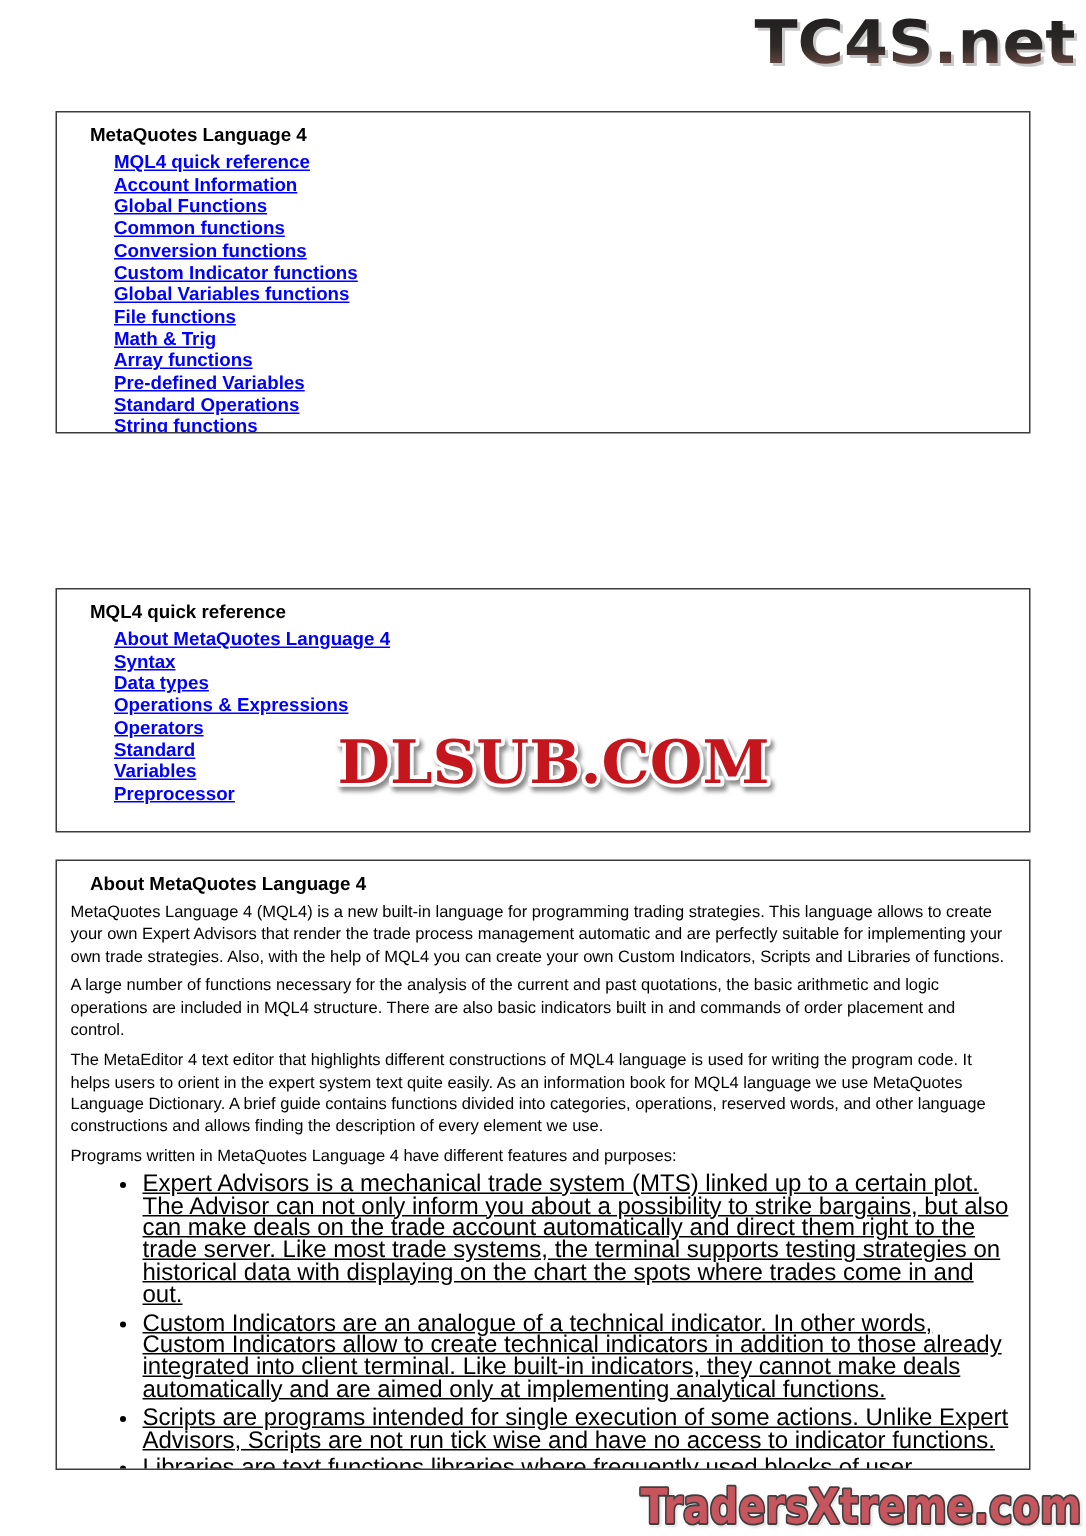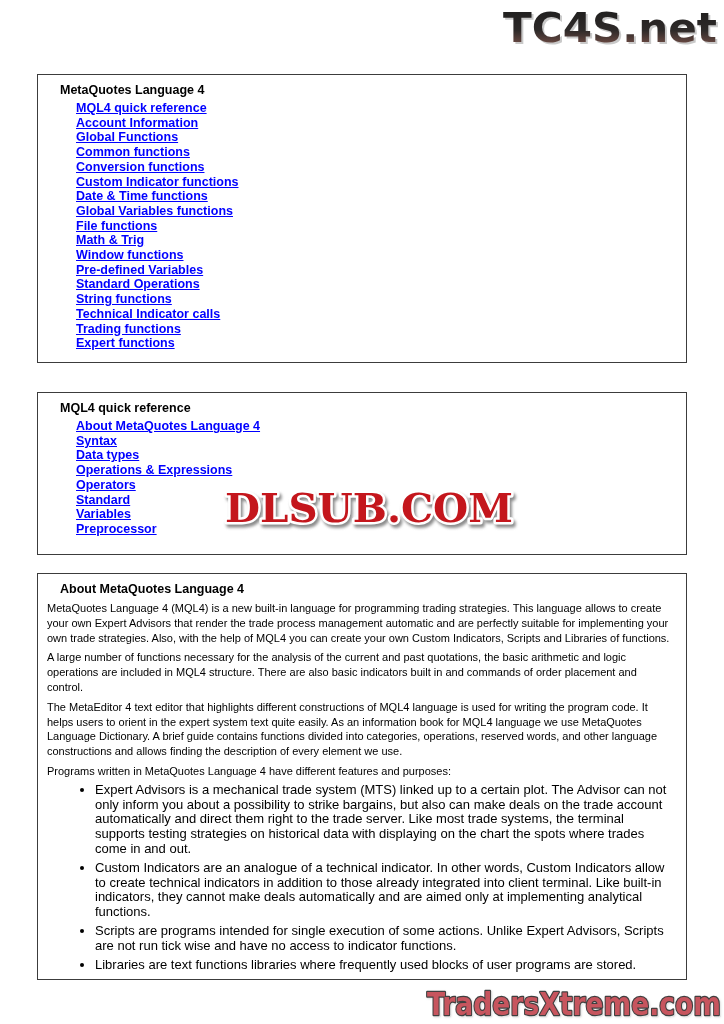--- a/index.html
+++ b/index.html
@@ -19,21 +19,21 @@
   
   .panel {
     position: absolute;
     left: 37px;
     width: 650px;
     box-sizing: border-box;
     border: 1px solid var(--panel-border);
     background: #ffffff;
     overflow: hidden;
   }
-  #panel-1 { top: 74px;  height: 289px; }
+  #panel-1 { top: 74px;  height: 215px; }
   #panel-2 { top: 392px; height: 163px; }
   #panel-3 { top: 573px; height: 407px; }
 
   .panel-title {
     font-size: 12.5px;
     font-weight: bold;
     color: var(--text);
     margin: 8px 12px 4px 22px;
   }
 
@@ -52,24 +52,25 @@
     font-size: 11px;
     line-height: 14.8px;
     margin: 5px 13px 0 9px;
     color: var(--text);
   }
   ul.features {
     margin: 3px 13px 0 0;
     padding-left: 57px;
   }
   ul.features li {
-    font-size: 13px;
+    font-size: 16px;
     line-height: 14.8px;
     margin-top: 4px;
     color: var(--text);
+    text-decoration: underline;
   }
   .subheading {
     font-size: 12.5px;
     font-weight: bold;
     margin: 7px 0 2px 22px;
   }
 
   
   .logo {
     position: absolute;
@@ -132,25 +133,24 @@
 
 <div class="panel" id="panel-1">
   <div class="panel-title">MetaQuotes Language 4</div>
   <div class="toc-list">
     <a href="#">MQL4 quick reference</a>
     <a href="#">Account Information</a>
     <a href="#">Global Functions</a>
     <a href="#">Common functions</a>
     <a href="#">Conversion functions</a>
     <a href="#">Custom Indicator functions</a>
-    <a href="#">Date &amp; Time functions</a>
     <a href="#">Global Variables functions</a>
     <a href="#">File functions</a>
     <a href="#">Math &amp; Trig</a>
-    <a href="#">Window functions</a>
+    <a href="#">Array functions</a>
     <a href="#">Pre-defined Variables</a>
     <a href="#">Standard Operations</a>
     <a href="#">String functions</a>
     <a href="#">Technical Indicator calls</a>
     <a href="#">Trading functions</a>
     <a href="#">Expert functions</a>
   </div>
 </div>
 
 <div class="panel" id="panel-2">

